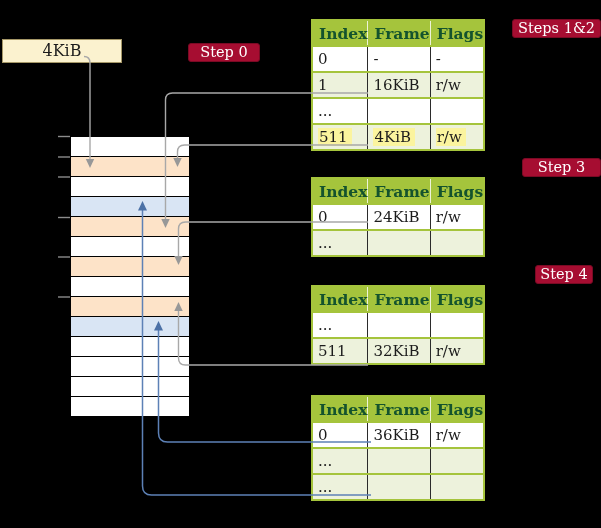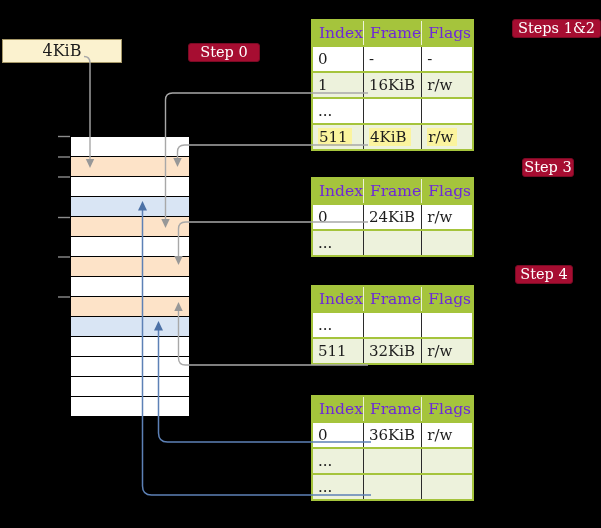--- a/index.html
+++ b/index.html
@@ -32,39 +32,39 @@
   }
   
   .step{
     position:absolute;height:19px;box-sizing:border-box;
     background:var(--red);border:1px solid var(--red-border);border-radius:3px;
     color:#ffffff;font-size:14.5px;text-align:center;line-height:17px;
     white-space:nowrap;
   }
   #step0{left:188px;top:43px;width:72px;}
   #steps12{left:512px;top:19px;width:89px;}
-  #step3{left:522px;top:158px;width:52px;}
-  #step4{left:515px;top:265px;width:58px;}
+  #step3{left:522px;top:158px;width:79px;}
+  #step4{left:535px;top:265px;width:58px;}
   
   .mem-col{
     position:absolute;left:70px;top:136px;width:120px;
     border:1px solid #000;box-sizing:border-box;background:#fff;
   }
   .mem-cell{height:19px;border-bottom:1px solid #000;}
   .mem-cell:last-child{border-bottom:none;}
   .mem-cell.white{background:#ffffff;}
   .mem-cell.orange{background:var(--orange);}
   .mem-cell.blue{background:var(--blue);}
   
   .pt{
     position:absolute;left:311px;border-collapse:collapse;
     border:2px solid var(--green);background:#fff;table-layout:fixed;
   }
   .pt th{
-    background:var(--green);color:#6d28d9;font-weight:normal;font-size:15.5px;
+    background:var(--green);color:#14532d;font-weight:bold;font-size:15.5px;
     text-align:left;padding:0 0 0 6px;height:24px;
   }
   .pt th + th{border-left:1px solid rgba(255,255,255,.8);}
   .pt td{
     color:var(--ink);font-size:15px;padding:0 0 0 5px;height:24px;
     border-top:2px solid var(--green);vertical-align:middle;
   }
   .pt td + td{border-left:1px solid #2b2b2b;}
   .pt tr.shaded td{background:var(--row-green);}
   .pt .col-index{width:50px;}

